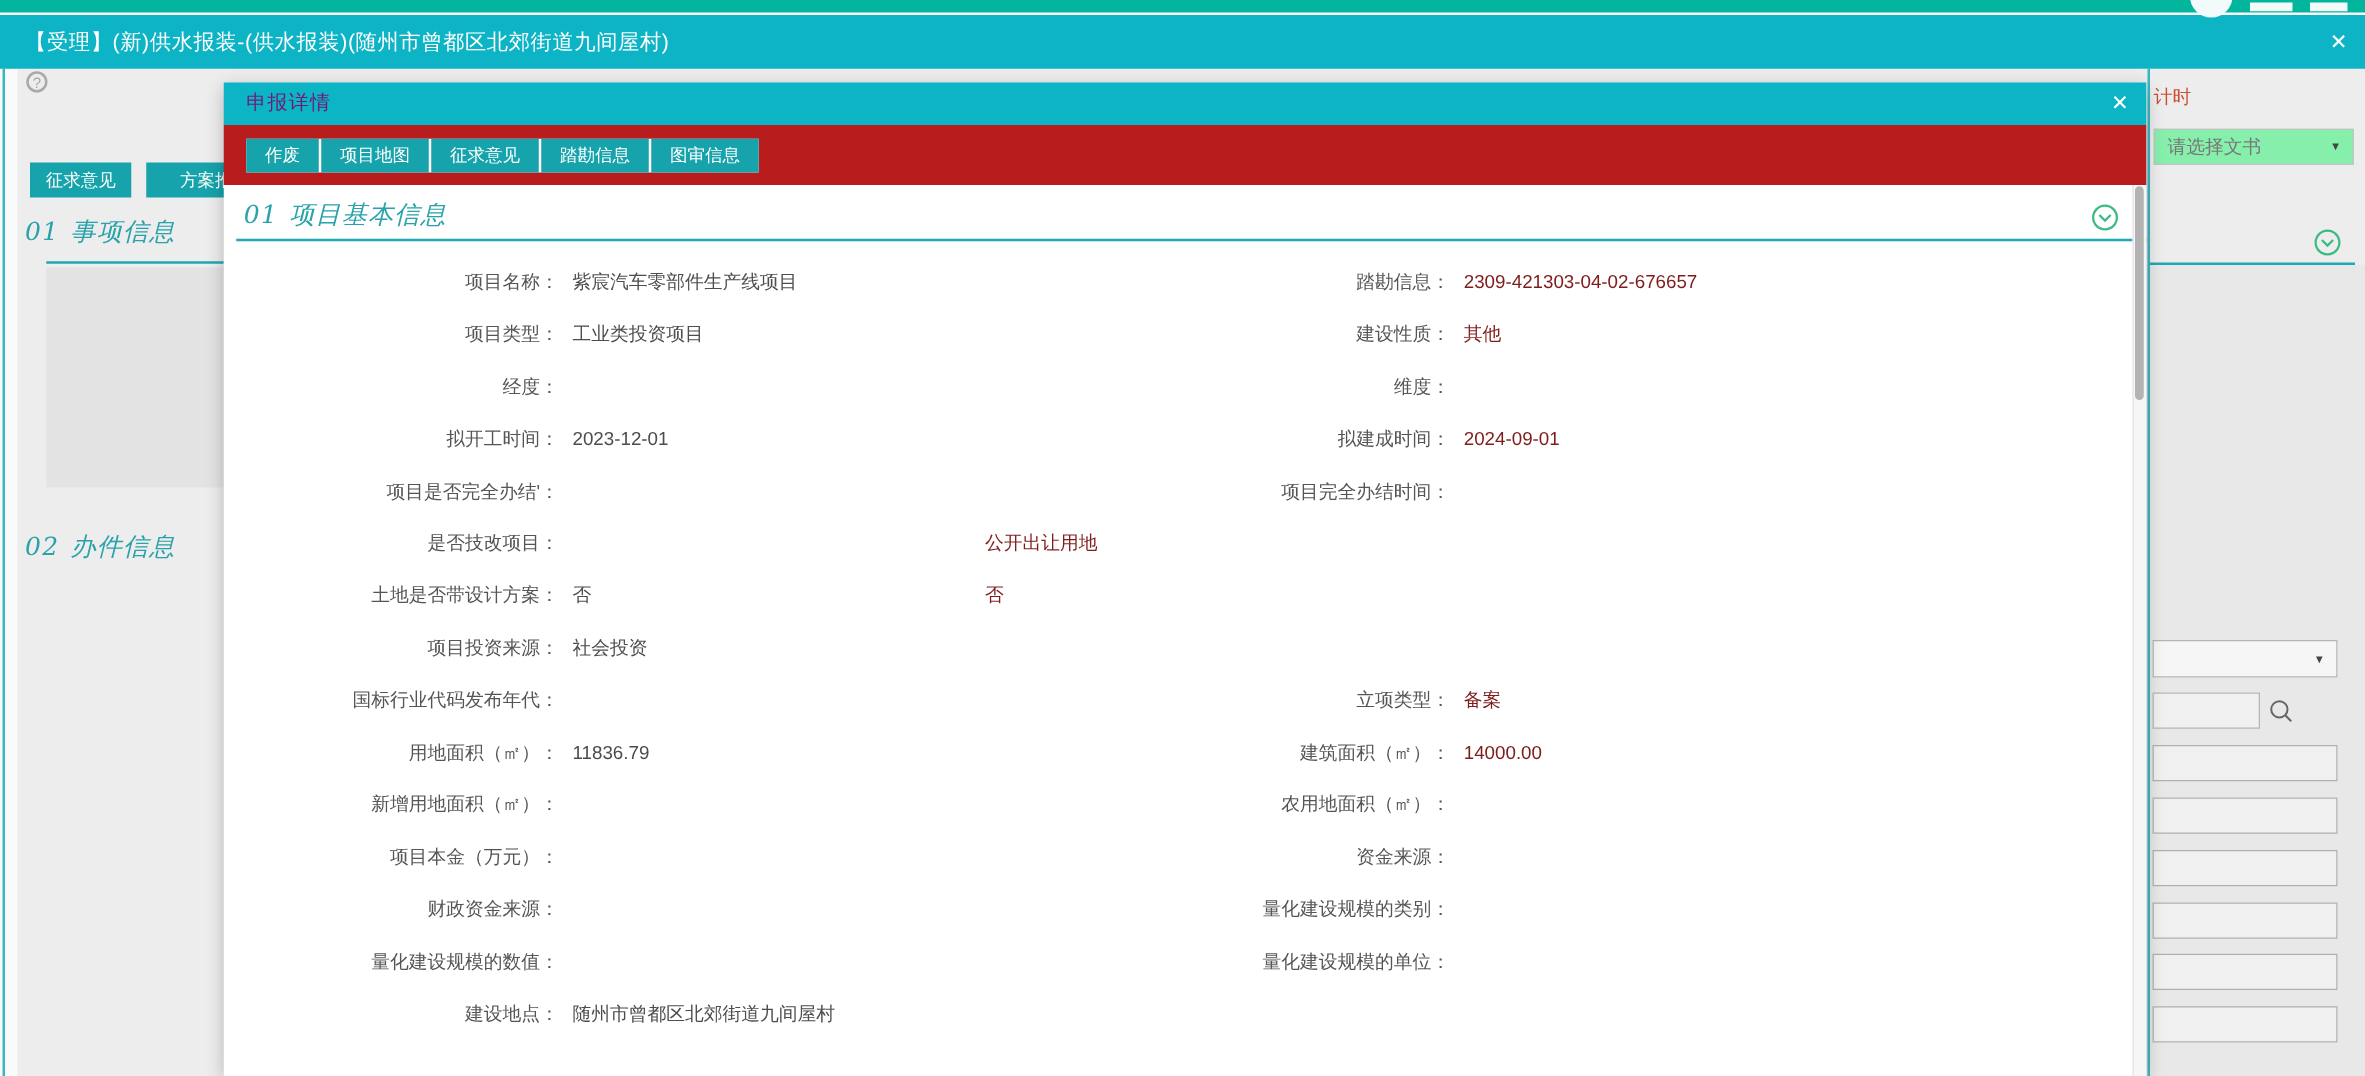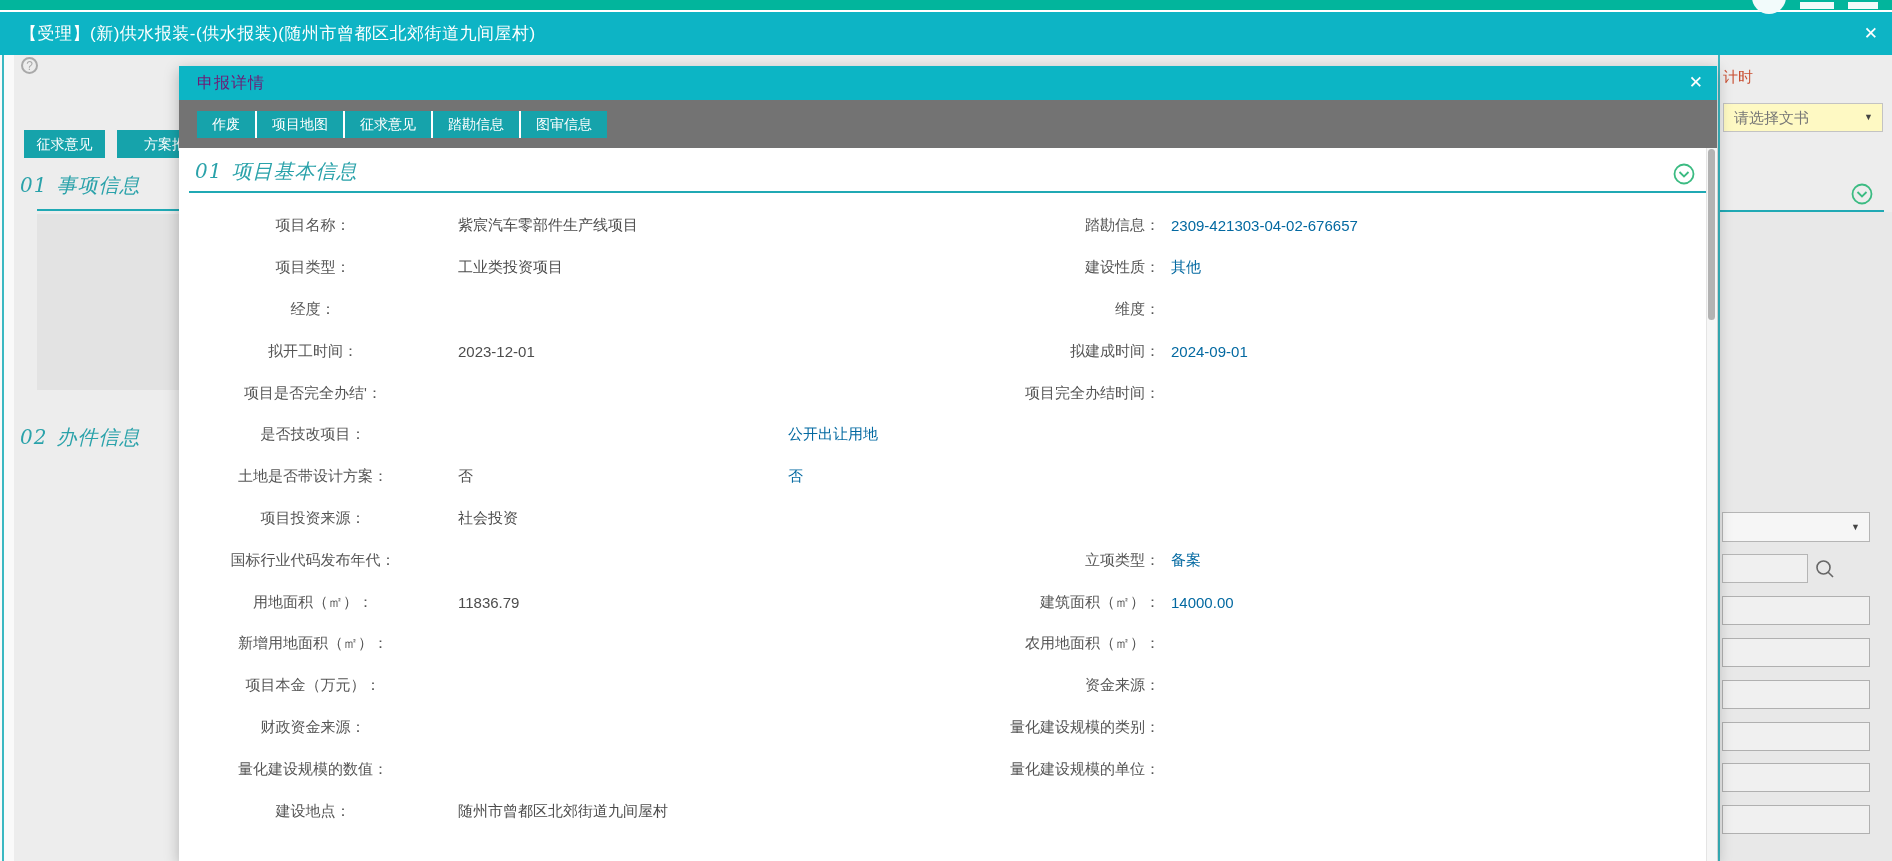--- a/index.html
+++ b/index.html
@@ -38,21 +38,21 @@
     margin-right:9px; }
   #bgsec1 { left:20px; top:172px; }
   #bgsec1line { left:37px; top:209px; width:142px; height:2px; background:#20a9b4; z-index:2; }
   #bgpanel1 { left:37px; top:214px; width:142px; height:176px; background:#e3e3e3; z-index:2; }
   #bgsec2 { left:20px; top:424px; }
   #bgsec2 .suffix { margin-left:30px; font-style:normal; }
 
   
   #rightline { left:1718px; top:55px; width:2px; height:806px; background:#3ab8c2; z-index:2; }
   #timer { left:1723px; top:68px; color:#c94f32; font-size:15px; z-index:2; white-space:nowrap; }
-  .selectbox { background:#fef9c3; border:1px solid #c3c3c3; color:#777; font-size:15px;
+  .selectbox { background:#86efac; border:1px solid #c3c3c3; color:#777; font-size:15px;
     z-index:2; cursor:pointer; }
   #docselect { left:1723px; top:103px; width:160px; height:29px; line-height:27px;
     padding-left:10px; }
   .caret { position:absolute; right:9px; top:0; bottom:0; display:flex; align-items:center;
     color:#444; font-size:9px; }
   #rpchevron { left:1851px; top:183px; z-index:2; }
   #rpline { left:1720px; top:210px; width:164px; height:2px; background:#20a9b4; z-index:2; }
   #rppanel { left:1720px; top:212px; width:172px; height:649px; background:#e8e8e8; z-index:1; }
   #rpselect2 { left:1722px; top:512px; width:148px; height:30px; background:#f6f6f6;
     border:1px solid #b5b5b5; z-index:2; cursor:pointer; }
@@ -63,42 +63,42 @@
     border:1px solid #b0b0b0; z-index:2; }
 
   
   #modal { left:179px; top:66px; width:1538px; height:795px; z-index:10;
     box-shadow:0 4px 14px rgba(0,0,0,.25); }
   #mheader { position:absolute; left:0; top:0; width:100%; height:34px; background:#0cb5c5; }
   #mtitle { position:absolute; left:18px; top:0; line-height:34px; color:#701a75; font-size:16px;
     letter-spacing:1px; }
   #mclose { position:absolute; right:14px; top:8px; color:#fff; font-size:17px; line-height:18px;
     cursor:pointer; }
-  #mtabstrip { position:absolute; left:0; top:34px; width:100%; height:48px; background:#737373; }
+  #mtabstrip { position:absolute; left:0; top:34px; width:100%; height:48px; background:#b91c1c; }
   #mtabsbox { position:absolute; left:18px; top:11px; display:inline-flex; gap:2px;
     background:#fff; }
   .mtab { height:27px; line-height:27px; padding:0 15px; background:#16a3ab; color:#fff;
     font-size:14px; cursor:pointer; white-space:nowrap; }
   #mbody { position:absolute; left:0; top:82px; width:100%; height:713px; background:#fff;
     overflow:hidden; }
   #msec { position:absolute; left:16px; top:10px; }
   #mchevron { position:absolute; left:1494px; top:15px; }
   #mline { position:absolute; left:10px; top:43px; width:1691px; height:2px; background:#20a9b4; }
   #mscroll { position:absolute; right:0; top:0; width:11px; height:713px; background:#f6f6f6;
     border-left:1px solid #e4e4e4; }
   #mthumb { position:absolute; right:2px; top:1px; width:7px; height:171px; background:#b3b3b3;
     border-radius:4px; cursor:grab; }
 
   #mrows { position:absolute; left:0; top:57px; width:1524px; }
   .frow { display:flex; align-items:center; height:41.8px; font-size:15px; color:#555;
     white-space:nowrap; }
-  .lab-l { width:268px; text-align:center; }
+  .lab-l { width:268px; text-align:right; }
   .val-l { width:330px; padding-left:11px; color:#4d4d4d; }
   .lab-r { width:383px; text-align:right; }
-  .val-r { flex:1; padding-left:11px; color:#0369a1; }
+  .val-r { flex:1; padding-left:11px; color:#7f1d1d; }
 
   svg { display:block; }
 </style>
 </head>
 <body>
 
 <div class="abs" id="topstrip"></div>
 <div class="abs" id="avatar"></div>
 <div class="abs userfrag" id="ufrag1"></div>
 <div class="abs userfrag" id="ufrag2"></div>

